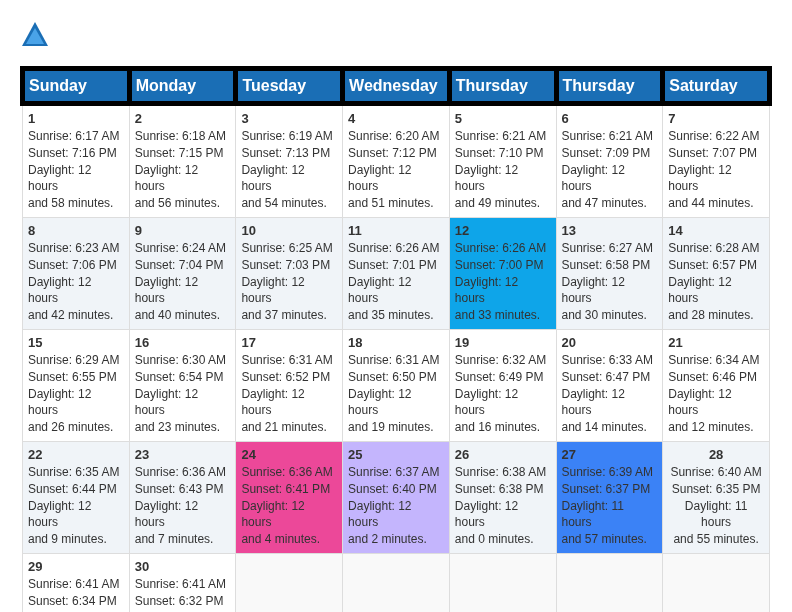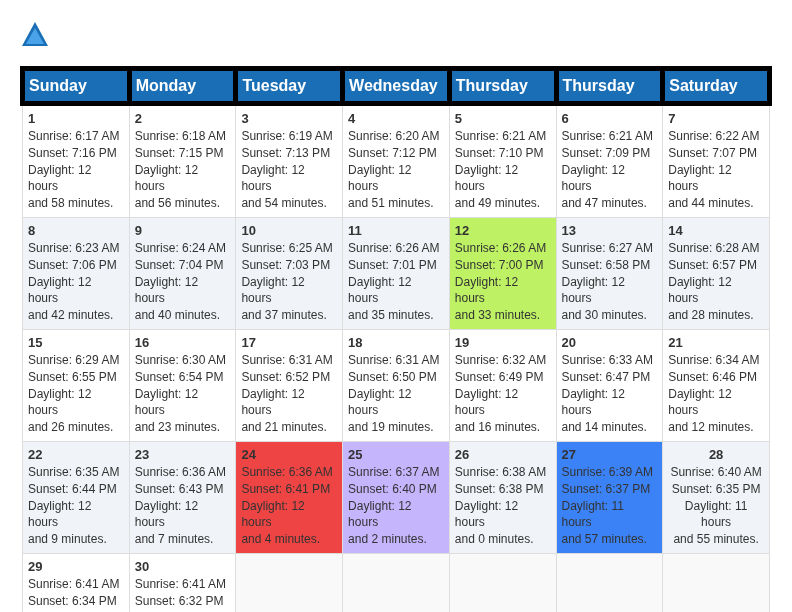--- a/index.html
+++ b/index.html
@@ -169,21 +169,21 @@
           <div class="day-info">Sunrise: 6:24 AM<br>Sunset: 7:04 PM<br>Daylight: 12 hours<br>and 40 minutes.</div>
         </td>
         <td style="background: rgb(240, 244, 248); margin-left: 40px;">
           <span class="day-num">10</span>
           <div class="day-info">Sunrise: 6:25 AM<br>Sunset: 7:03 PM<br>Daylight: 12 hours<br>and 37 minutes.</div>
         </td>
         <td style="background: rgb(240, 244, 248);">
           <span class="day-num">11</span>
           <div class="day-info">Sunrise: 6:26 AM<br>Sunset: 7:01 PM<br>Daylight: 12 hours<br>and 35 minutes.</div>
         </td>
-        <td style="background: #bef264;">
+        <td style="background: #0ea5e9;">
           <span class="day-num">12</span>
           <div class="day-info">Sunrise: 6:26 AM<br>Sunset: 7:00 PM<br>Daylight: 12 hours<br>and 33 minutes.</div>
         </td>
         <td style="background: rgb(240, 244, 248);">
           <span class="day-num">13</span>
           <div class="day-info">Sunrise: 6:27 AM<br>Sunset: 6:58 PM<br>Daylight: 12 hours<br>and 30 minutes.</div>
         </td>
         <td style="background: rgb(240, 244, 248);">
           <span class="day-num">14</span>
           <div class="day-info">Sunrise: 6:28 AM<br>Sunset: 6:57 PM<br>Daylight: 12 hours<br>and 28 minutes.</div>
@@ -221,21 +221,21 @@
       </tr>
       <tr>
         <td style="background: rgb(240, 244, 248);">
           <span class="day-num">22</span>
           <div class="day-info">Sunrise: 6:35 AM<br>Sunset: 6:44 PM<br>Daylight: 12 hours<br>and 9 minutes.</div>
         </td>
         <td style="background: rgb(240, 244, 248);">
           <span class="day-num">23</span>
           <div class="day-info">Sunrise: 6:36 AM<br>Sunset: 6:43 PM<br>Daylight: 12 hours<br>and 7 minutes.</div>
         </td>
-        <td style="background: #ef4444;">
+        <td style="background: #ec4899;">
           <span class="day-num">24</span>
           <div class="day-info">Sunrise: 6:36 AM<br>Sunset: 6:41 PM<br>Daylight: 12 hours<br>and 4 minutes.</div>
         </td>
         <td style="background: #c4b5fd;">
           <span class="day-num">25</span>
           <div class="day-info">Sunrise: 6:37 AM<br>Sunset: 6:40 PM<br>Daylight: 12 hours<br>and 2 minutes.</div>
         </td>
         <td style="background: rgb(240, 244, 248);">
           <span class="day-num">26</span>
           <div class="day-info">Sunrise: 6:38 AM<br>Sunset: 6:38 PM<br>Daylight: 12 hours<br>and 0 minutes.</div>

